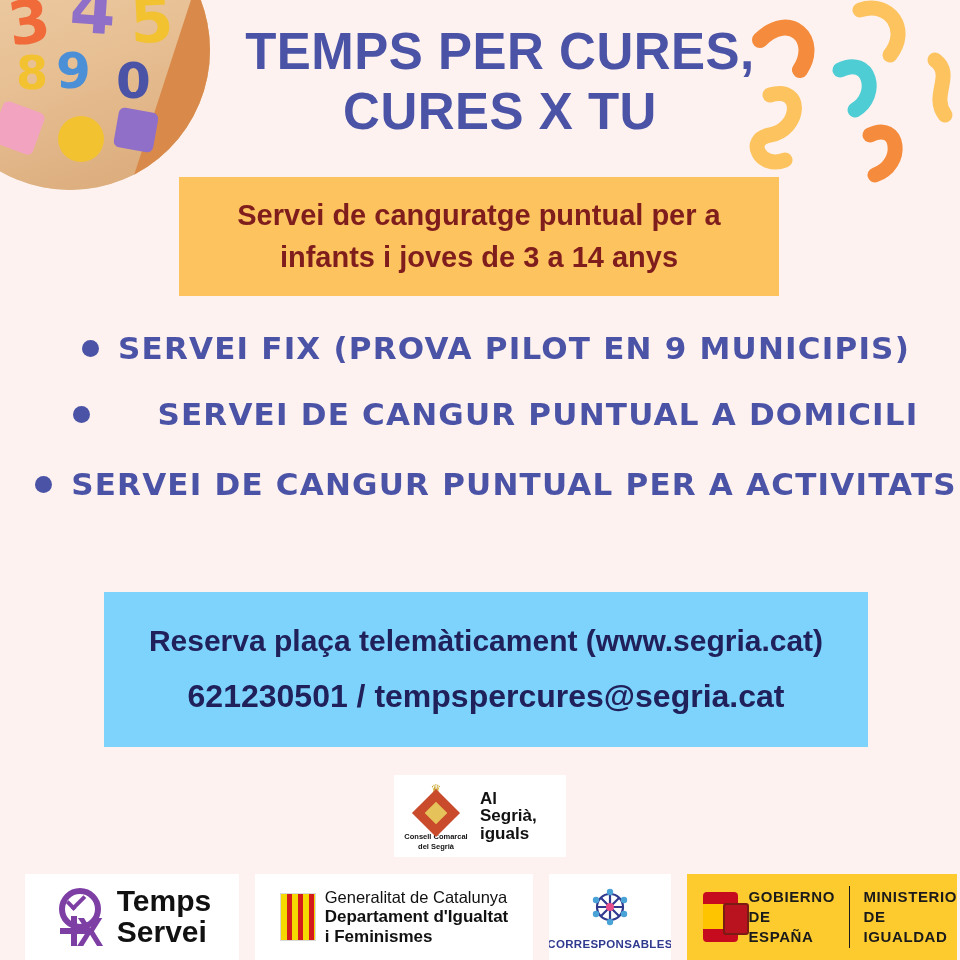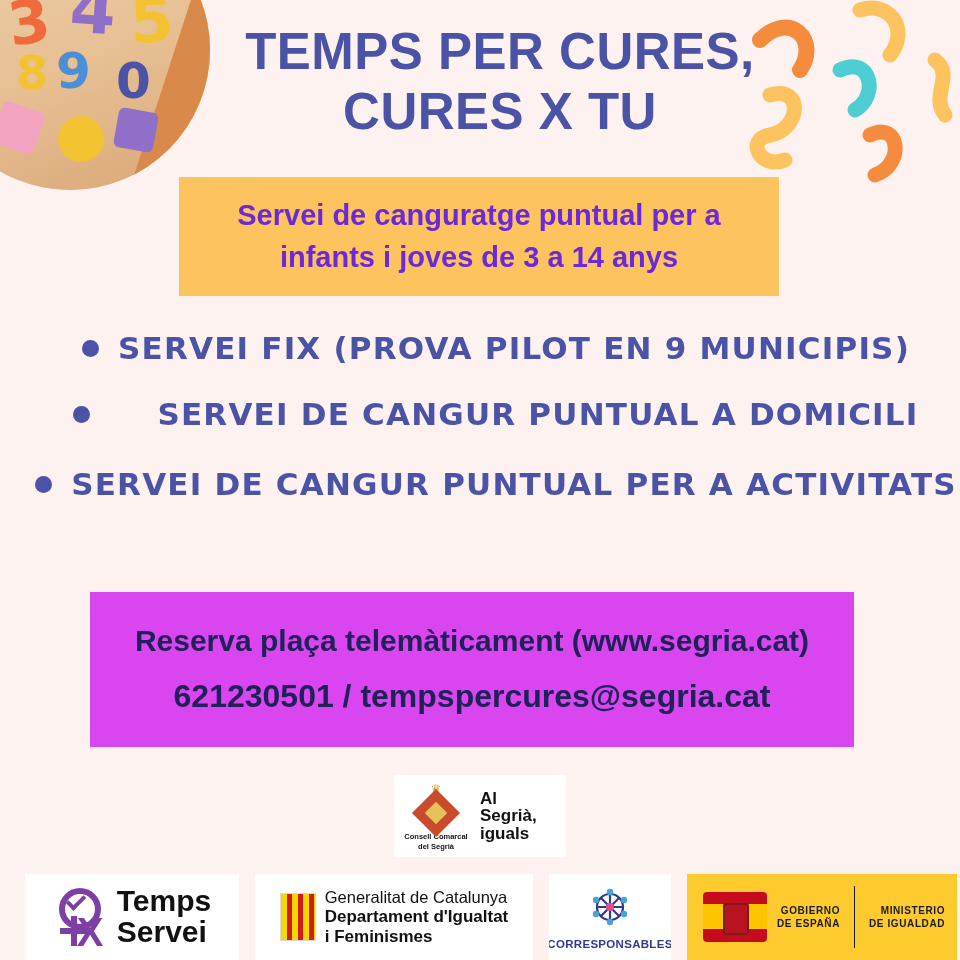--- a/index.html
+++ b/index.html
@@ -80,21 +80,21 @@
     top: 177px;
     left: 179px;
     width: 600px;
     height: 119px;
     background: #fcc35f;
     display: flex;
     align-items: center;
     justify-content: center;
   }
   .subtitle-band .txt {
-    color: #6d28d9;
+    color: #7f1d1d;
     font-weight: 700;
     font-size: 29px;
     line-height: 1.42;
     text-align: center;
     padding: 0 14px;
   }
 
   
   .bullets {
     position: absolute;
@@ -124,24 +124,24 @@
     font-size: 31px;
     letter-spacing: 1.2px;
     text-transform: uppercase;
     white-space: nowrap;
   }
 
   
   .contact-band {
     position: absolute;
     top: 592px;
-    left: 90px;
+    left: 104px;
     width: 764px;
     height: 155px;
-    background: #d946ef;
+    background: #7dd3fc;
     display: flex;
     flex-direction: column;
     align-items: center;
     justify-content: center;
   }
   .contact-band .l1 {
     color: #20205a;
     font-weight: 700;
     font-size: 30px;
     margin-bottom: 20px;
@@ -317,26 +317,25 @@
   .gob-crest::after {
     content: "";
     position: absolute;
     left: 20px; top: 11px;
     width: 22px; height: 28px;
     background: #b8131f;
     border: 2px solid #7a1b14;
     border-radius: 3px;
   }
   .gob-t1 {
-    font-size: 10px;
+    font-size: 15px;
     font-weight: 700;
     letter-spacing: 0.6px;
     color: #1a1a1a;
     line-height: 1.35;
-    text-align: right;
   }
   .gob-sep {
     width: 1px;
     align-self: stretch;
     margin: 12px 14px;
     background: #1a1a1a;
   }
 </style>
 </head>
 <body>

